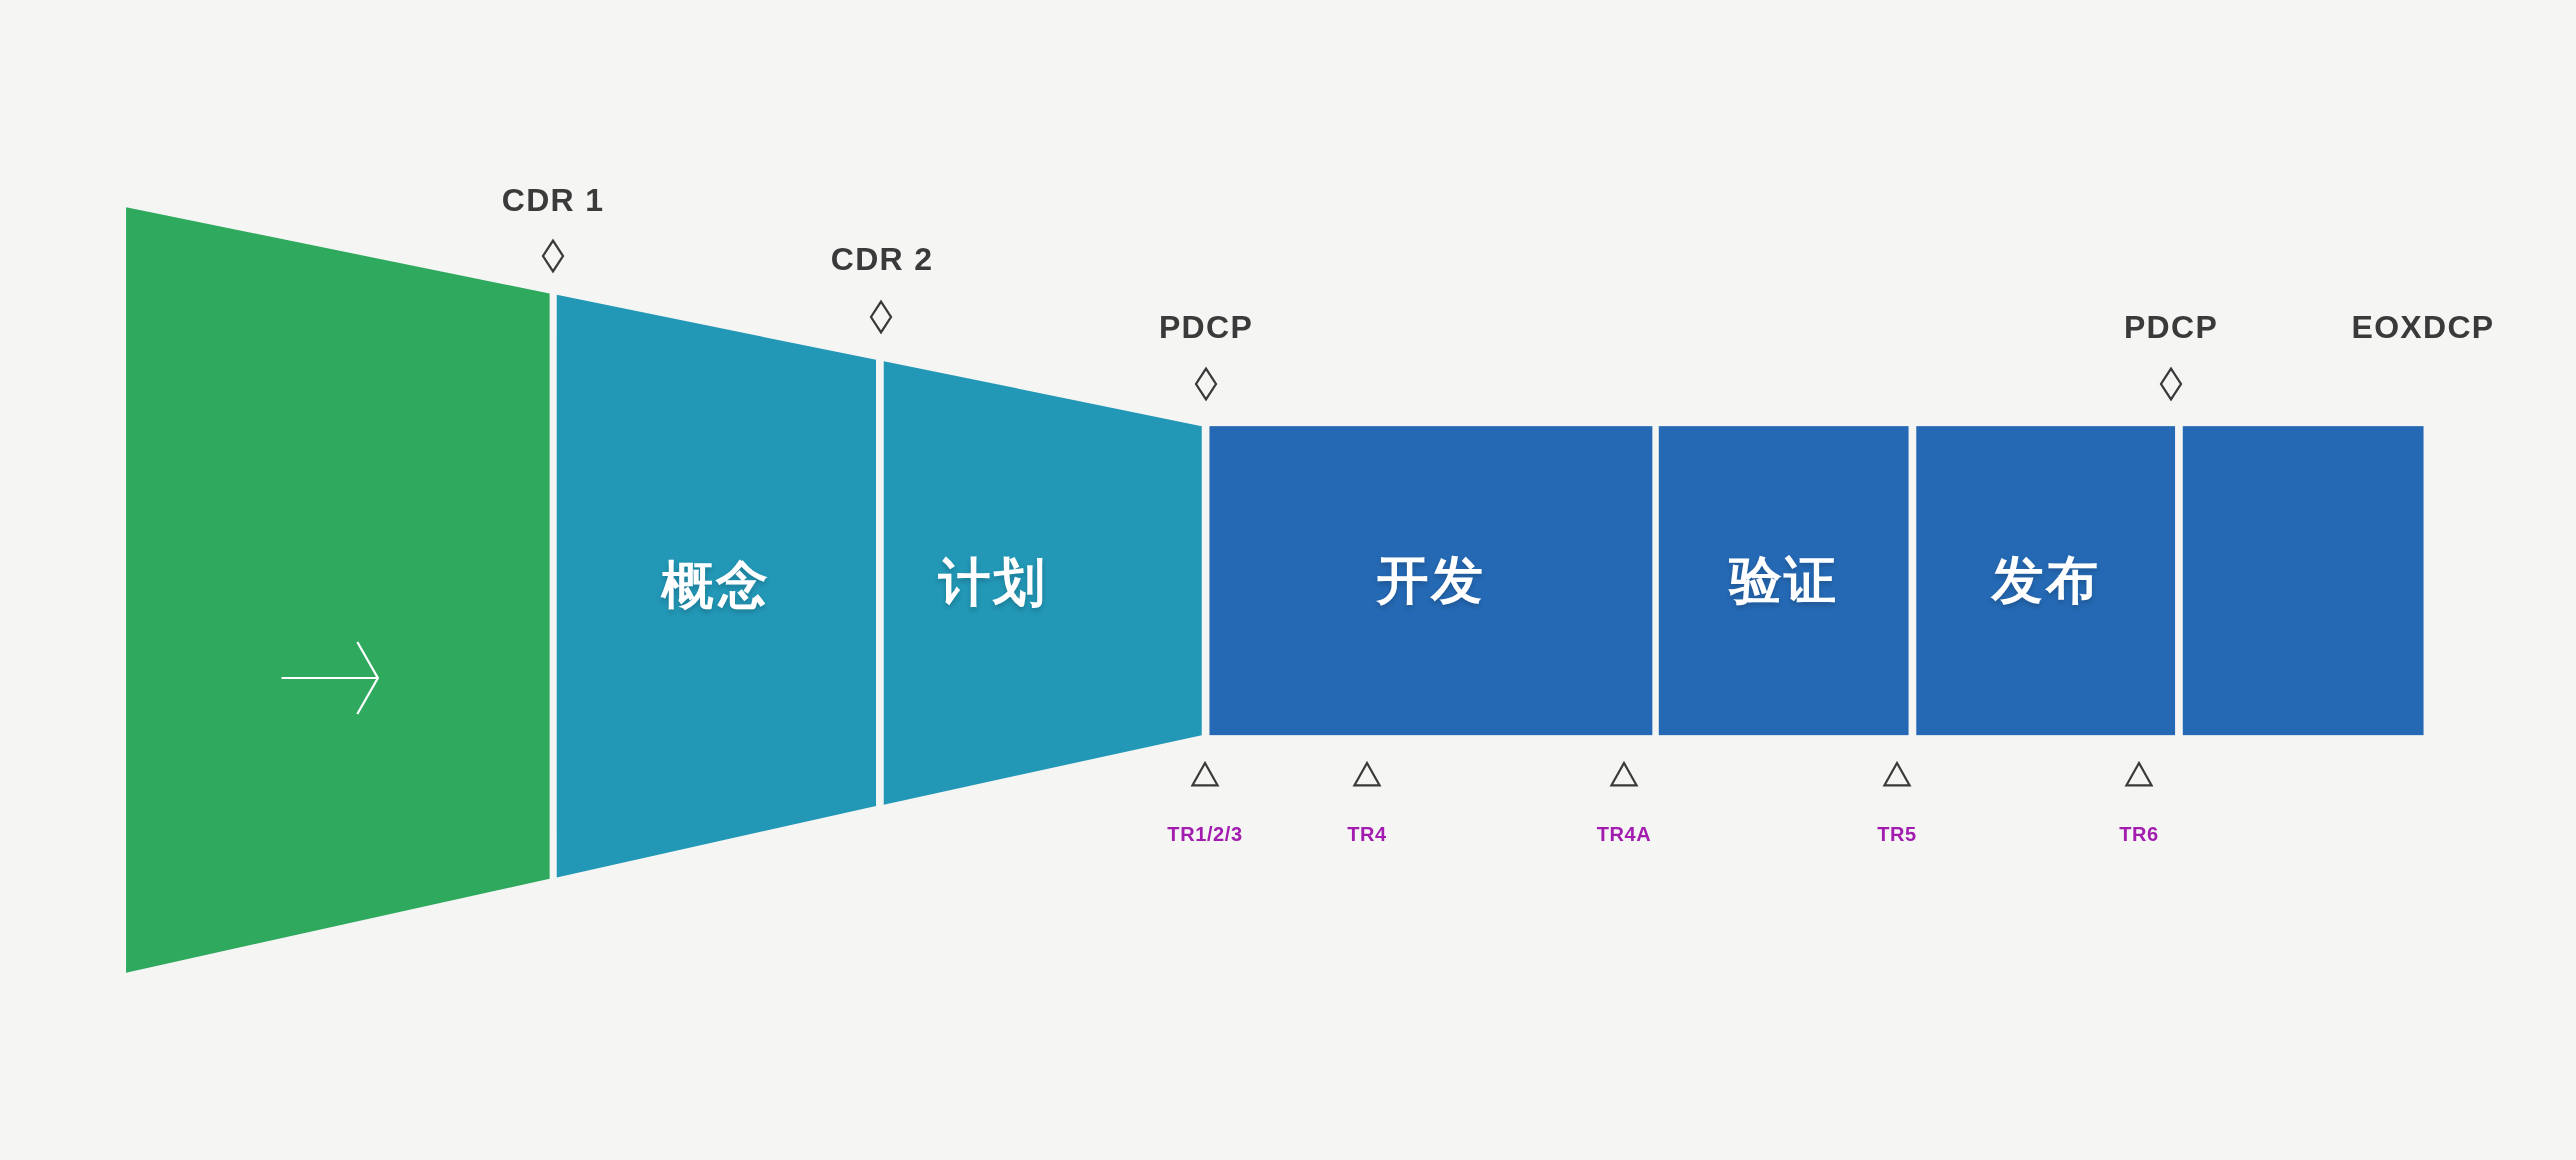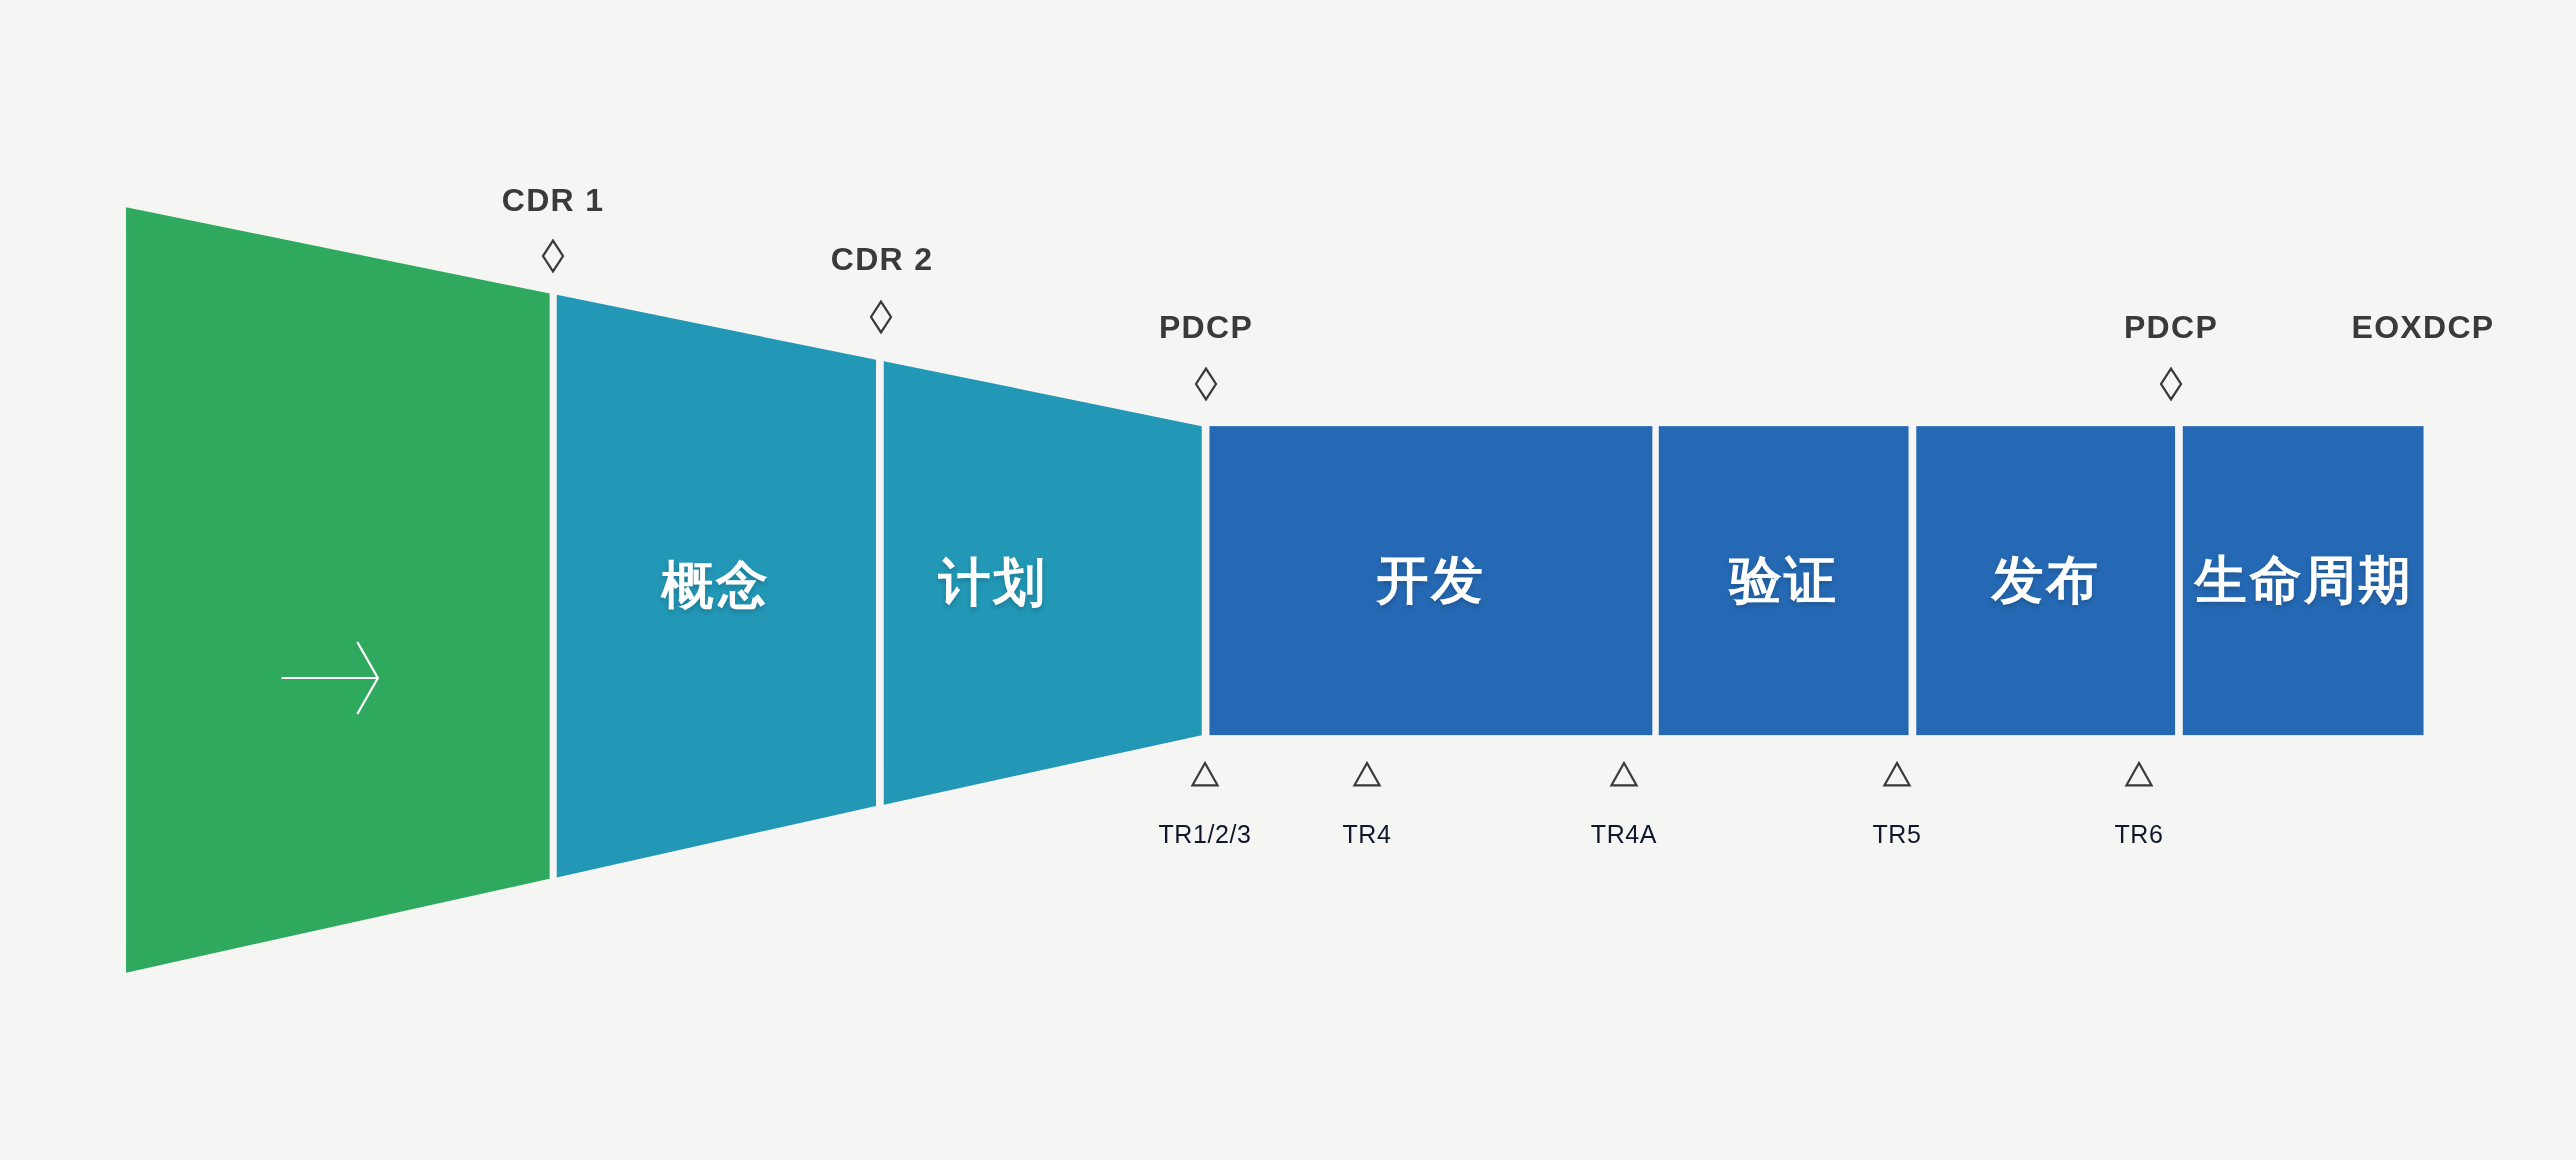--- a/index.html
+++ b/index.html
@@ -37,23 +37,23 @@
     transform: translate(-50%, -50%);
     color: #3A3A3A;
     font-size: 32px;
     font-weight: 700;
     white-space: nowrap;
     letter-spacing: 1.3px;
   }
   .tr-label {
     position: absolute;
     transform: translate(-50%, -50%);
-    color: #0f172a;
-    font-size: 25px;
-    font-weight: 400;
+    color: #a21caf;
+    font-size: 20px;
+    font-weight: 700;
     white-space: nowrap;
     letter-spacing: 0.6px;
   }
   .icon-abs {
     position: absolute;
     transform: translate(-50%, -50%);
   }
 </style>
 </head>
 <body>
@@ -72,21 +72,20 @@
 
   <svg class="icon-abs" style="left:331px; top:678px" width="104" height="76" viewBox="0 0 162 118">
     <path d="M4 59 H154 M122 3 L154 59 L122 115" fill="none" stroke="#FFFFFF" stroke-width="3.5"></path>
   </svg>
 
   <div class="stage-label" style="left:716px; top:586px">概念</div>
   <div class="stage-label" style="left:993px; top:583px">计划</div>
   <div class="stage-label" style="left:1431px; top:581px">开发</div>
   <div class="stage-label" style="left:1784px; top:581px">验证</div>
   <div class="stage-label" style="left:2046px; top:581px">发布</div>
-  <div class="stage-label" style="left:2304px; top:581px">生命周期</div>
 
   <div class="marker-label" style="left:553px; top:200px">CDR 1</div>
   <svg class="icon-abs" style="left:553px; top:256px" width="24.5" height="35" viewBox="0 0 38 54">
     <path d="M19 3 L34.5 27 L19 51 L3.5 27 Z" fill="none" stroke-width="3.5" stroke="#3A3A3A"></path>
   </svg>
 
   <div class="marker-label" style="left:882px; top:259px">CDR 2</div>
   <svg class="icon-abs" style="left:881px; top:317px" width="24.5" height="35" viewBox="0 0 38 54">
     <path d="M19 3 L34.5 27 L19 51 L3.5 27 Z" fill="none" stroke-width="3.5" stroke="#3A3A3A"></path>
   </svg>

